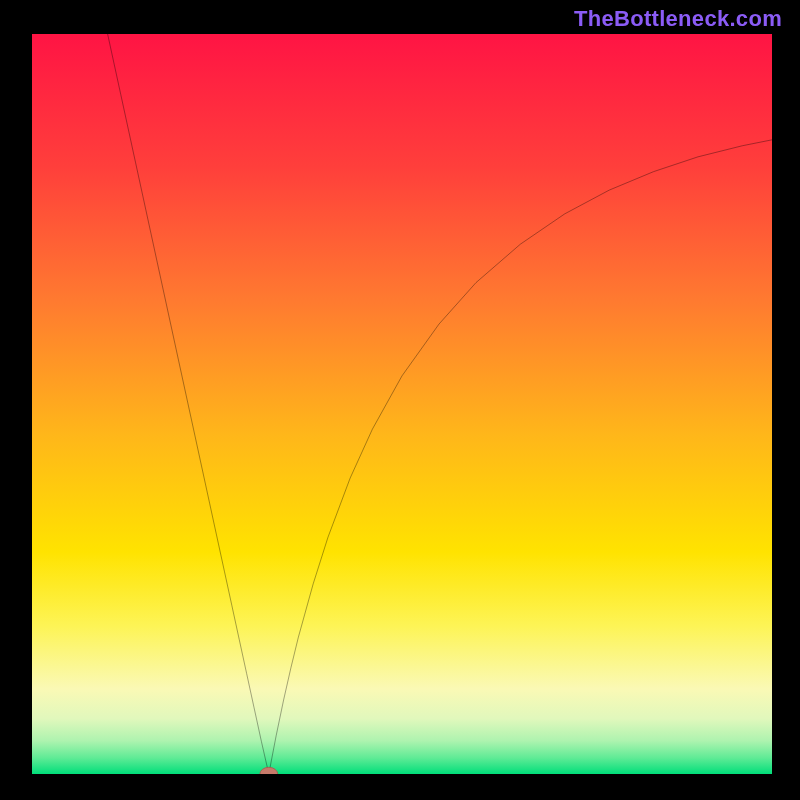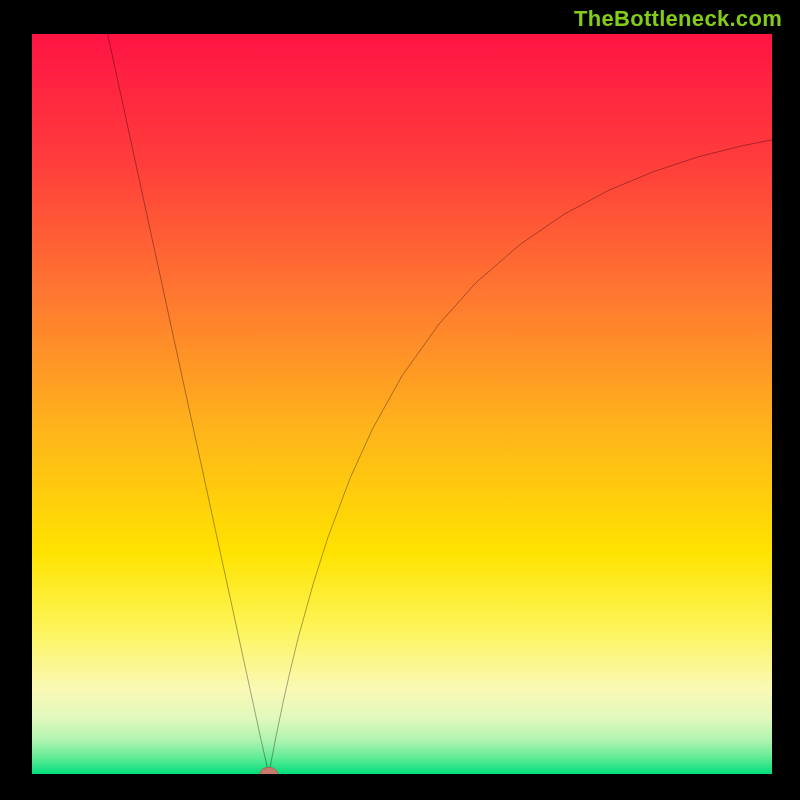--- a/index.html
+++ b/index.html
@@ -16,21 +16,21 @@
     height: 800px;
     background: #000;
   }
   .watermark {
     position: absolute;
     top: 6px;
     right: 18px;
     font-family: Arial, Helvetica, sans-serif;
     font-size: 22px;
     font-weight: 600;
-    color: #84cc16;
+    color: #8b5cf6;
     letter-spacing: 0.3px;
     user-select: none;
   }
   svg.plot {
     position: absolute;
     left: 32px;
     top: 34px;
     width: 740px;
     height: 740px;
   }

